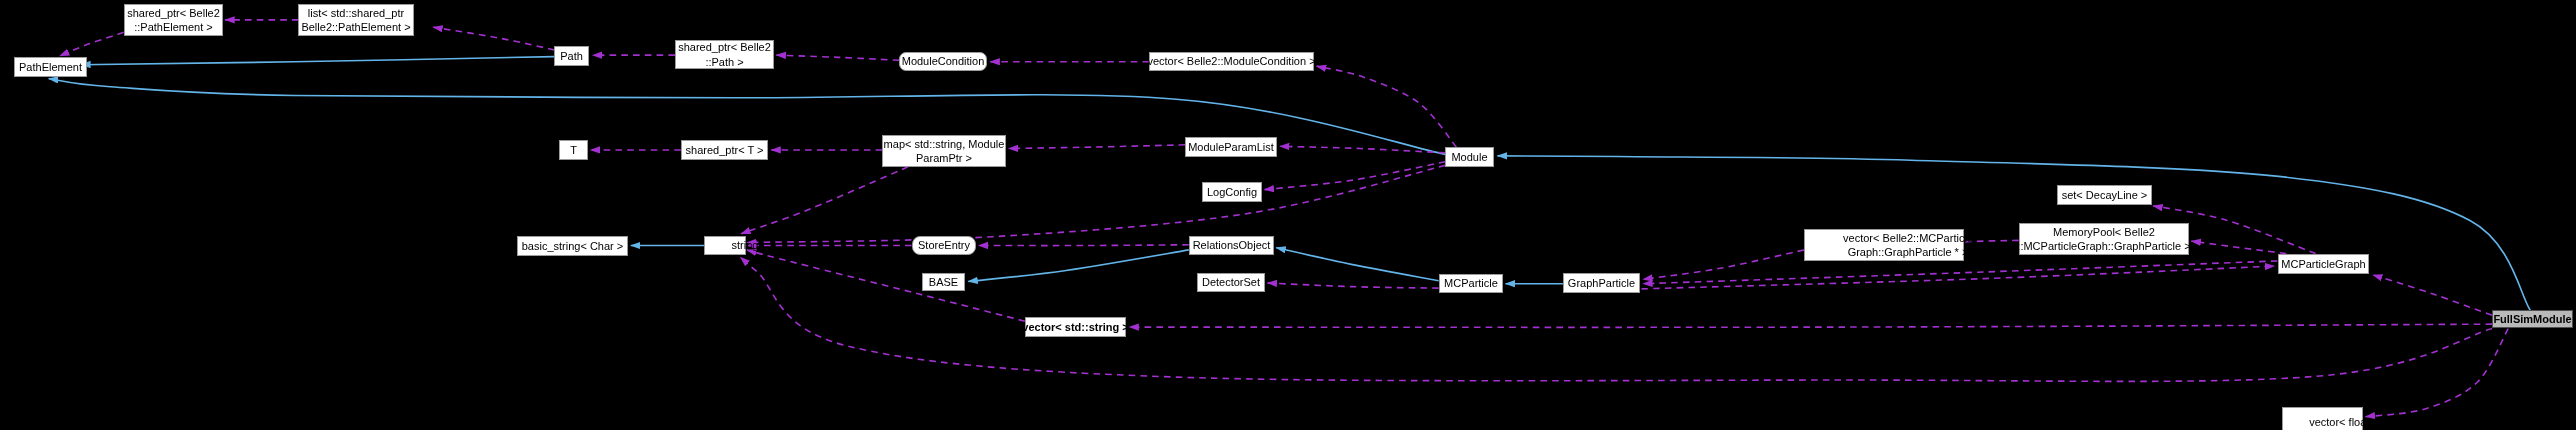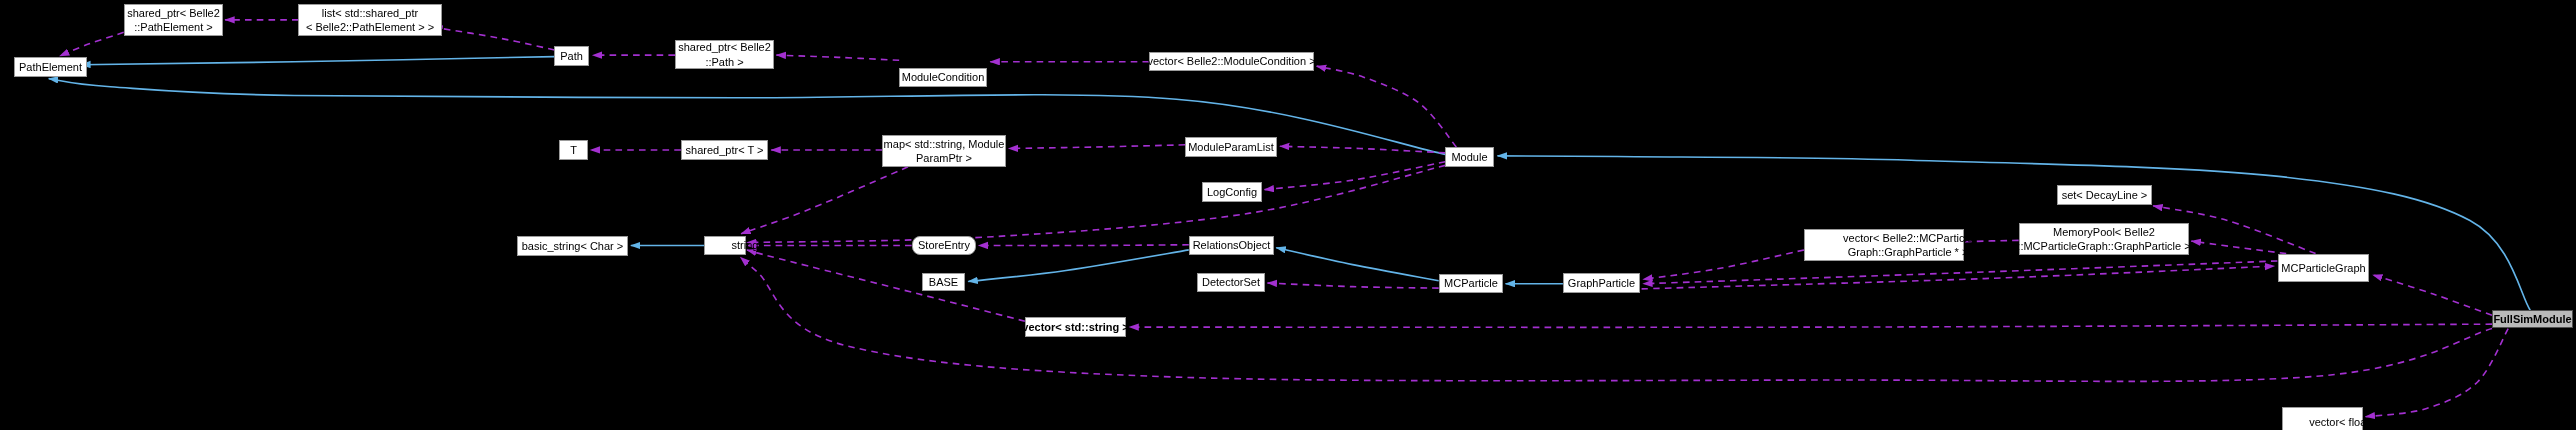--- a/index.html
+++ b/index.html
@@ -87,32 +87,32 @@
       </g>
   </svg>
   <div id="nodes">
       <div class="node" style="left: 14px; top: 57px; width: 73px; height: 20px;">
         <div class="nl">PathElement</div>
       </div>
       <div class="node" style="left: 124px; top: 4.4px; width: 99px; height: 32px;">
         <div class="nl">shared_ptr&lt; Belle2</div>
         <div class="nl">::PathElement &gt;</div>
       </div>
-      <div class="node" style="left: 298px; top: 4.4px; width: 144px; height: 32px;">
+      <div class="node" style="left: 298px; top: 4.4px; width: 116px; height: 32px;">
         <div class="nl">list&lt; std::shared_ptr</div>
         <div class="nl">&lt; Belle2::PathElement &gt; &gt;</div>
       </div>
       <div class="node" style="left: 554px; top: 46px; width: 35px; height: 20px;">
         <div class="nl">Path</div>
       </div>
       <div class="node" style="left: 675px; top: 40px; width: 99px; height: 29px;">
         <div class="nl">shared_ptr&lt; Belle2</div>
         <div class="nl">::Path &gt;</div>
       </div>
-      <div class="node" style="left: 899px; top: 68px; width: 88px; height: 19px;">
+      <div class="node" style="left: 899px; top: 52px; width: 88px; height: 19px; border-radius: 7px;">
         <div class="nl">ModuleCondition</div>
       </div>
       <div class="node" style="left: 1149px; top: 52px; width: 165px; height: 19px;">
         <div class="nl">vector&lt; Belle2::ModuleCondition &gt;</div>
       </div>
       <div class="node" style="left: 559px; top: 140px; width: 29px; height: 20px;">
         <div class="nl">T</div>
       </div>
       <div class="node" style="left: 681px; top: 140px; width: 87px; height: 20px;">
         <div class="nl">shared_ptr&lt; T &gt;</div>
@@ -158,21 +158,21 @@
         <div class="nl">vector&lt; Belle2::MCParticle</div>
         <div class="nl">Graph::GraphParticle * &gt;</div>
       </div>
       <div class="node" style="left: 2057px; top: 185px; width: 95px; height: 20px;">
         <div class="nl">set&lt; DecayLine &gt;</div>
       </div>
       <div class="node" style="left: 2019px; top: 223px; width: 170px; height: 32px;">
         <div class="nl">MemoryPool&lt; Belle2</div>
         <div class="nl">::MCParticleGraph::GraphParticle &gt;</div>
       </div>
-      <div class="node" style="left: 2278px; top: 254px; width: 91px; height: 28px;">
+      <div class="node" style="left: 2278px; top: 254px; width: 91px; height: 20px;">
         <div class="nl">MCParticleGraph</div>
       </div>
       <div class="node highlight" style="left: 2492px; top: 310px; width: 81px; height: 18.4px; font-weight: bold;">
         <div class="nl">FullSimModule</div>
       </div>
       <div class="node" style="left: 1025px; top: 317px; width: 101px; height: 20px; font-weight: bold;">
         <div class="nl">vector&lt; std::string &gt;</div>
       </div>
       <div class="node" style="left: 2282px; top: 407px; width: 81px; height: 30px; padding-left: 43px;">
         <div class="nl">vector&lt; float &gt;</div>

